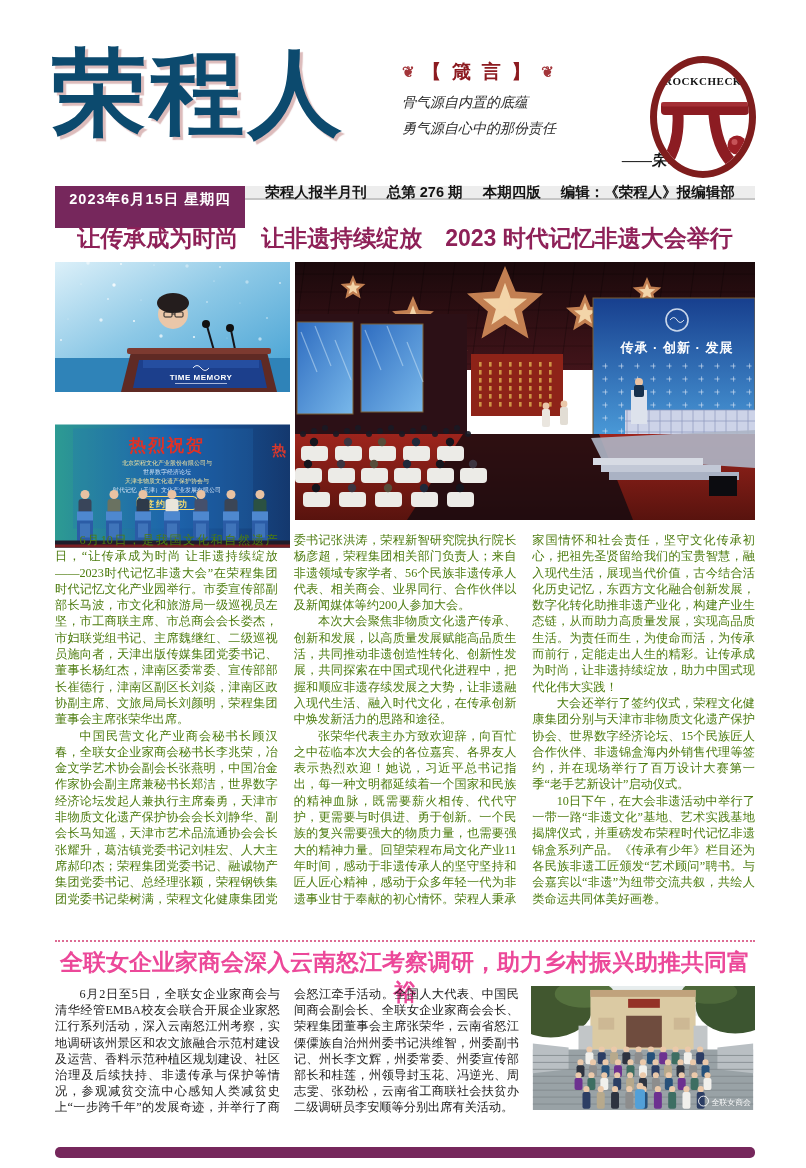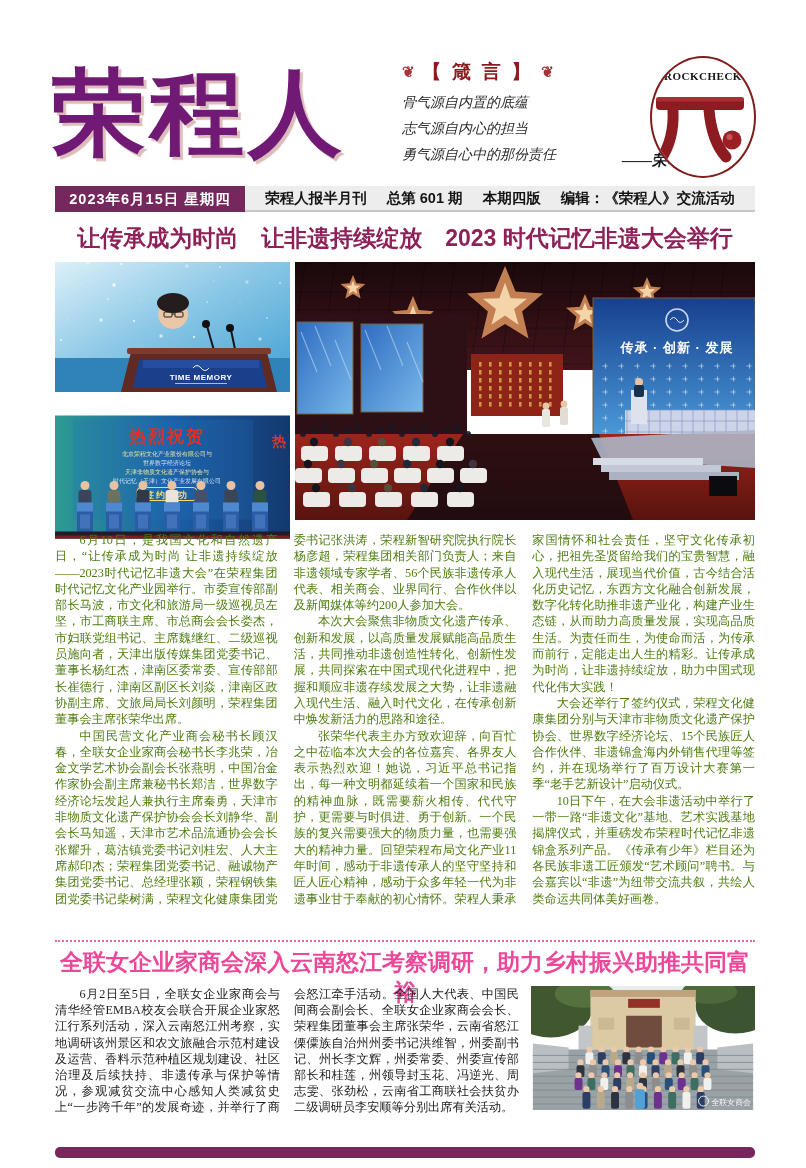--- a/index.html
+++ b/index.html
@@ -1,41 +1,41 @@
 <!DOCTYPE html>
 <html><head>
 <meta charset="utf-8">
 <style>
   *{margin:0;padding:0;box-sizing:border-box}
   html,body{background:#fff}
   body{font-family:"Liberation Sans",sans-serif}
   .page{position:relative;width:806px;height:1168px;background:#fff;overflow:hidden;margin:0 auto}
   .abs{position:absolute}
   
-  .paper-title{left:52px;top:66px;font:bold 94px/1 "Liberation Serif","DejaVu Serif",serif;color:#701a75;letter-spacing:4px;text-shadow:3px 3px 1px rgba(140,30,30,.30)}
+  .paper-title{left:52px;top:46px;font:bold 94px/1 "Liberation Serif","DejaVu Serif",serif;color:#0c4a6e;letter-spacing:4px;text-shadow:3px 3px 1px rgba(140,30,30,.30)}
   .motto{left:402px;top:62px;width:270px;height:106px;text-align:left;color:#2b2b2b}
   .motto-head{font:bold 19px/1 "Liberation Serif","DejaVu Serif",serif;color:#8c1b20;letter-spacing:3px;margin-bottom:9px}
   .motto-head .orn{font-size:15px;color:#a3353a;letter-spacing:0;vertical-align:1px}
   .motto-lines div{font:italic 14px/26px "Liberation Serif","DejaVu Serif",serif}
   .motto-sig{position:absolute;right:-10px;bottom:0;font:bold italic 15px/1 "Liberation Serif","DejaVu Serif",serif;color:#151515}
   .logo-wrap{left:650px;top:56px;width:106px;height:122px}
-  .logo-oval{position:relative;width:100%;height:100%;border-radius:50%;border:2px solid #7f1d1d;background:#fff;overflow:hidden}
+  .logo-oval{position:relative;width:100%;height:100%;border-radius:50%;border:7px solid #7f1d1d;background:#fff;overflow:hidden}
   .logo-text{position:absolute;top:13px;width:100%;text-align:center;font:bold 11px/1 "Liberation Serif","DejaVu Serif",serif;color:#141414;letter-spacing:.5px}
   .logo-pi{position:absolute;left:1px;top:27px}
   
-  .date-box{left:55px;top:186px;width:190px;height:26px;background:#76275c;color:#fff;font:bold 14.5px/26px "Liberation Sans",sans-serif;text-align:center;letter-spacing:1px}
-  .date-strip{left:245px;top:186px;width:510px;height:26px;background:#ededed;border-bottom:2px solid #c6c6c6;display:flex;align-items:center;justify-content:space-evenly;font:bold 14.5px/1 "Liberation Sans",sans-serif;color:#141414}
+  .date-box{left:55px;top:186px;width:190px;height:42px;background:#76275c;color:#fff;font:bold 14.5px/26px "Liberation Sans",sans-serif;text-align:center;letter-spacing:1px}
+  .date-strip{left:245px;top:186px;width:510px;height:14px;background:#ededed;border-bottom:2px solid #c6c6c6;display:flex;align-items:center;justify-content:space-evenly;font:bold 14.5px/1 "Liberation Sans",sans-serif;color:#141414}
   
   .head1{left:55px;top:224px;width:700px;text-align:center;font:bold 23px/1.3 "Liberation Sans",sans-serif;color:#8e2158}
   .head2{left:55px;top:948px;width:700px;text-align:center;font:bold 23px/1.3 "Liberation Sans",sans-serif;color:#ec4899}
   
   figure{display:block}
   figure svg{display:block;width:100%;height:100%}
   .ph-speaker{left:55px;top:262px;width:235px;height:130px}
-  .ph-signing{left:55px;top:397px;width:235px;height:160px}
+  .ph-signing{left:55px;top:406px;width:235px;height:160px}
   .ph-hall{left:295px;top:262px;width:460px;height:258px}
   .ph-group{float:right;width:224px;height:124px;margin-top:0}
   
   .cols3{left:55px;top:532px;width:700px;height:406px;overflow:hidden;column-count:3;column-gap:16px;text-align:justify;color:#4d7c0f;font:12.2px/16.3px "Liberation Serif","DejaVu Serif",serif}
   .cols3 p,.cols2 p{margin:0;text-indent:2em}
   .divider{left:55px;top:940px;width:700px;height:0;border-top:2px dotted #dd6b93}
   .art2{left:55px;top:986px;width:700px;height:130px}
   .cols2{float:left;width:464px;height:130px;overflow:hidden;column-count:2;column-gap:14px;text-align:justify;color:#1b1b1b;font:12.2px/16.2px "Liberation Serif","DejaVu Serif",serif}
   .footer-bar{left:55px;top:1147px;width:700px;height:11px;background:#76275c;border-radius:5px}
 </style>
@@ -43,21 +43,20 @@
 <body>
 
 <div class="page">
 
   <div class="abs paper-title">荣程人</div>
 
   <div class="abs motto">
     <div class="motto-head"><span class="orn">❦</span> <span>【 箴 言 】</span> <span class="orn">❦</span></div>
     <div class="motto-lines">
         <div>骨气源自内置的底蕴</div>
-        <div>志气源自内心的担当</div>
         <div>勇气源自心中的那份责任</div>
       </div>
     <div class="motto-sig">——荣华</div>
   </div>
 
   <div class="abs logo-wrap">
     <div class="logo-oval">
       <div class="logo-text">ROCKCHECK</div>
       <svg class="logo-pi" width="94" height="88" viewBox="0 0 94 88">
         <rect x="3" y="12" width="88" height="13" rx="4" fill="#8c1c22"></rect>
@@ -66,23 +65,23 @@
         <path d="M56,25 C58,48 64,62 73,72" stroke="#8c1c22" stroke-width="11" fill="none" stroke-linecap="round"></path>
         <circle cx="79" cy="55" r="9.5" fill="#9c1f26"></circle>
         <circle cx="76.5" cy="52" r="3" fill="#d86a6e" opacity=".7"></circle>
       </svg>
     </div>
   </div>
 
   <div class="abs date-box">2023年6月15日  星期四</div>
   <div class="abs date-strip">
     <span>荣程人报半月刊</span>
-    <span>总第 601 期</span>
+    <span>总第 276 期</span>
     <span>本期四版</span>
-    <span>编辑：《荣程人》交流活动</span>
+    <span>编辑：《荣程人》报编辑部</span>
   </div>
 
   <h1 class="abs head1">让传承成为时尚　让非遗持续绽放　2023 时代记忆非遗大会举行</h1>
 
   <figure class="abs ph-speaker">
     <svg viewBox="0 0 235 130">
       <defs>
         <linearGradient id="bgA" x1="0" y1="0" x2="1" y2="1">
           <stop offset="0" stop-color="#dcf0f9"></stop>
             <stop offset=".45" stop-color="#8cc8e6"></stop>

